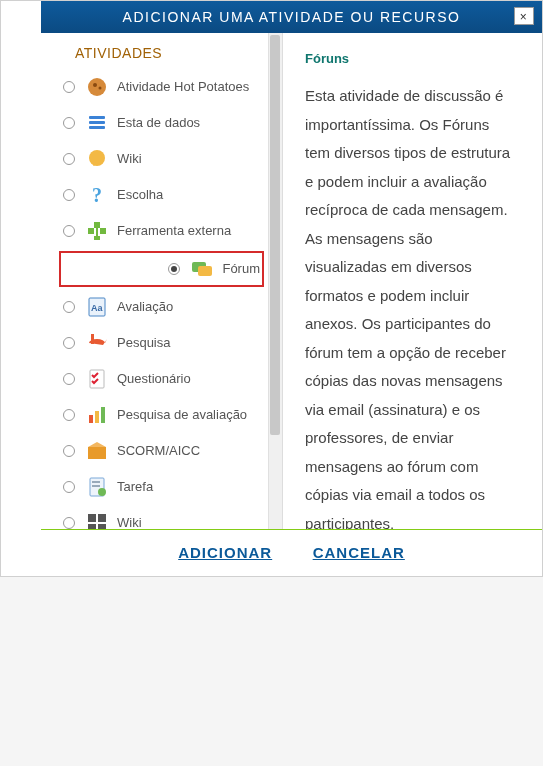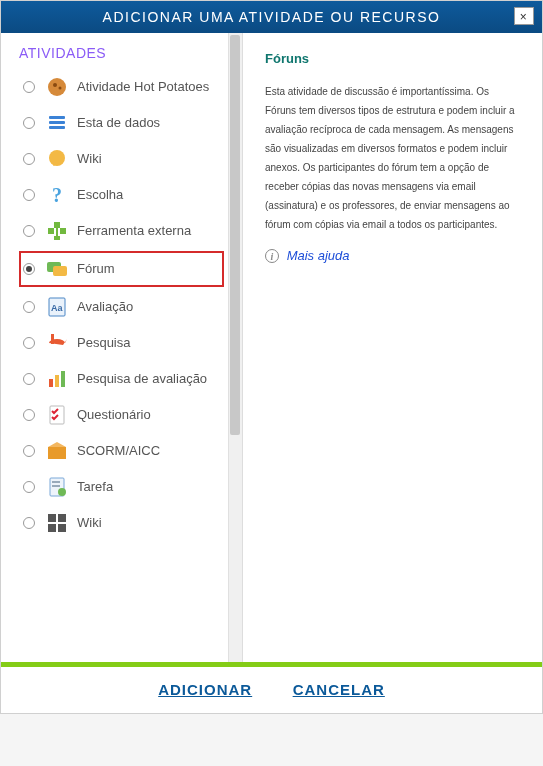--- a/index.html
+++ b/index.html
@@ -6,25 +6,26 @@
   body {
     font-family: Arial, Helvetica, sans-serif;
     background: #f5f5f5;
     width: 543px;
     height: 766px;
     overflow: hidden;
     position: relative;
   }
   .dialog {
     width: 543px;
-    height: 714px;
+    height: 577px;
     background: #fff;
     border: 1px solid #d0d0d0;
     display: flex;
     flex-direction: column;
+    padding-left: 40px;
   }
   .dialog-header {
     background: #0b4f8a;
     background: linear-gradient(#0e5a9c, #0b4a82);
     color: #fff;
     text-align: center;
     padding: 8px 0;
     font-size: 14px;
     letter-spacing: 1.5px;
     font-weight: 500;
@@ -76,39 +77,41 @@
     background: #c8c8c8;
     border-radius: 2px;
   }
   .left-inner {
     padding: 12px 4px 0 18px;
     overflow: hidden;
     height: 100%;
   }
   .section-heading {
     font-size: 14px;
-    color: #8b5cf6;
+    color: #a16207;
     font-weight: 400;
     letter-spacing: 0.5px;
     margin-bottom: 8px;
+    margin-left: 16px;
   }
   .activity-list { list-style: none; margin-right: 14px; }
   .activity-item {
     display: flex;
     align-items: center;
     padding: 6px 4px;
     font-size: 13px;
     color: #555;
     cursor: pointer;
     min-height: 36px;
   }
   .activity-item.selected {
     border: 2px solid #d52b2b;
     padding: 4px 2px;
     margin: 2px 0;
+    justify-content: flex-end;
   }
   .activity-item .radio {
     width: 12px;
     height: 12px;
     border: 1px solid #999;
     border-radius: 50%;
     margin-right: 10px;
     flex-shrink: 0;
     position: relative;
     background: #fff;
@@ -140,21 +143,21 @@
     padding: 18px 24px 0 22px;
     overflow-y: auto;
   }
   .desc-title {
     font-size: 13px;
     color: #0f766e;
     font-weight: bold;
     margin-bottom: 16px;
   }
   .desc-text {
-    font-size: 10px;
+    font-size: 15px;
     color: #444;
     line-height: 1.9;
   }
   .help-link {
     margin-top: 14px;
     font-size: 13px;
   }
   .help-link a {
     color: #1d4ed8;
     text-decoration: none;
@@ -169,21 +172,21 @@
     font-size: 10px;
     line-height: 14px;
     text-align: center;
     color: #888;
     margin-right: 4px;
     font-weight: bold;
     font-style: italic;
     font-family: serif;
   }
   .dialog-footer {
-    border-top: 5px solid #84cc16;
+    border-top: 1px solid #84cc16;
     padding: 14px 0;
     text-align: center;
     background: #fff;
   }
   .dialog-footer a {
     color: #0b5999;
     font-size: 15px;
     font-weight: bold;
     letter-spacing: 1px;
     text-decoration: underline;
@@ -289,37 +292,37 @@
                   <path d="M4 12 a8 4 0 0 1 16 0 L22 8 L18 14 Z" fill="#e85a32"></path>
                   <rect x="6" y="3" width="3" height="10" fill="#e85a32"></rect>
                 </svg>
               </span>
               <span class="alabel">Pesquisa</span>
             </li>
             <li class="activity-item">
               <span class="radio"></span>
               <span class="aicon">
                 <svg viewBox="0 0 24 24">
+                  <rect x="5" y="3" width="14" height="18" rx="1" fill="#fff" stroke="#bbb"></rect>
+                  <path d="M7 8 l2 2 l4 -4" stroke="#d23" stroke-width="2" fill="none"></path>
+                  <path d="M7 14 l2 2 l4 -4" stroke="#d23" stroke-width="2" fill="none"></path>
+                </svg>
+              </span>
+              <span class="alabel">Questionário</span>
+            </li>
+            <li class="activity-item">
+              <span class="radio"></span>
+              <span class="aicon">
+                <svg viewBox="0 0 24 24">
                   <rect x="4" y="12" width="4" height="8" fill="#e85a32"></rect>
                   <rect x="10" y="8" width="4" height="12" fill="#f3b944"></rect>
                   <rect x="16" y="4" width="4" height="16" fill="#6fb956"></rect>
                 </svg>
               </span>
               <span class="alabel wrap-label">Pesquisa de avaliação</span>
-            </li>
-            <li class="activity-item">
-              <span class="radio"></span>
-              <span class="aicon">
-                <svg viewBox="0 0 24 24">
-                  <rect x="5" y="3" width="14" height="18" rx="1" fill="#fff" stroke="#bbb"></rect>
-                  <path d="M7 8 l2 2 l4 -4" stroke="#d23" stroke-width="2" fill="none"></path>
-                  <path d="M7 14 l2 2 l4 -4" stroke="#d23" stroke-width="2" fill="none"></path>
-                </svg>
-              </span>
-              <span class="alabel">Questionário</span>
             </li>
             <li class="activity-item">
               <span class="radio"></span>
               <span class="aicon">
                 <svg viewBox="0 0 24 24">
                   <rect x="3" y="8" width="18" height="12" fill="#e89a2a"></rect>
                   <path d="M3 8 L12 3 L21 8 Z" fill="#f3b760"></path>
                 </svg>
               </span>
               <span class="alabel">SCORM/AICC</span>

